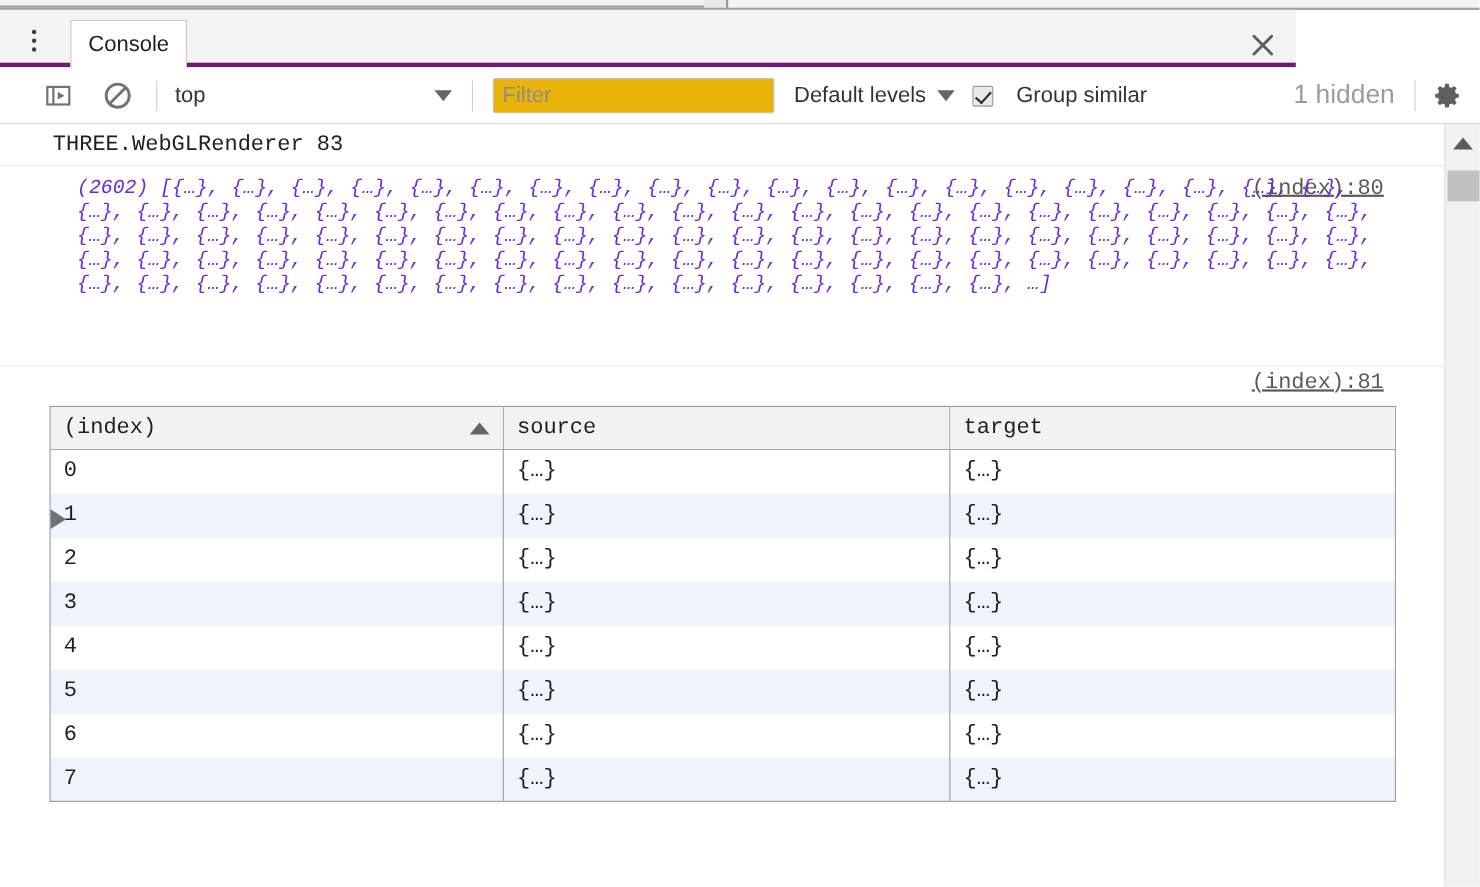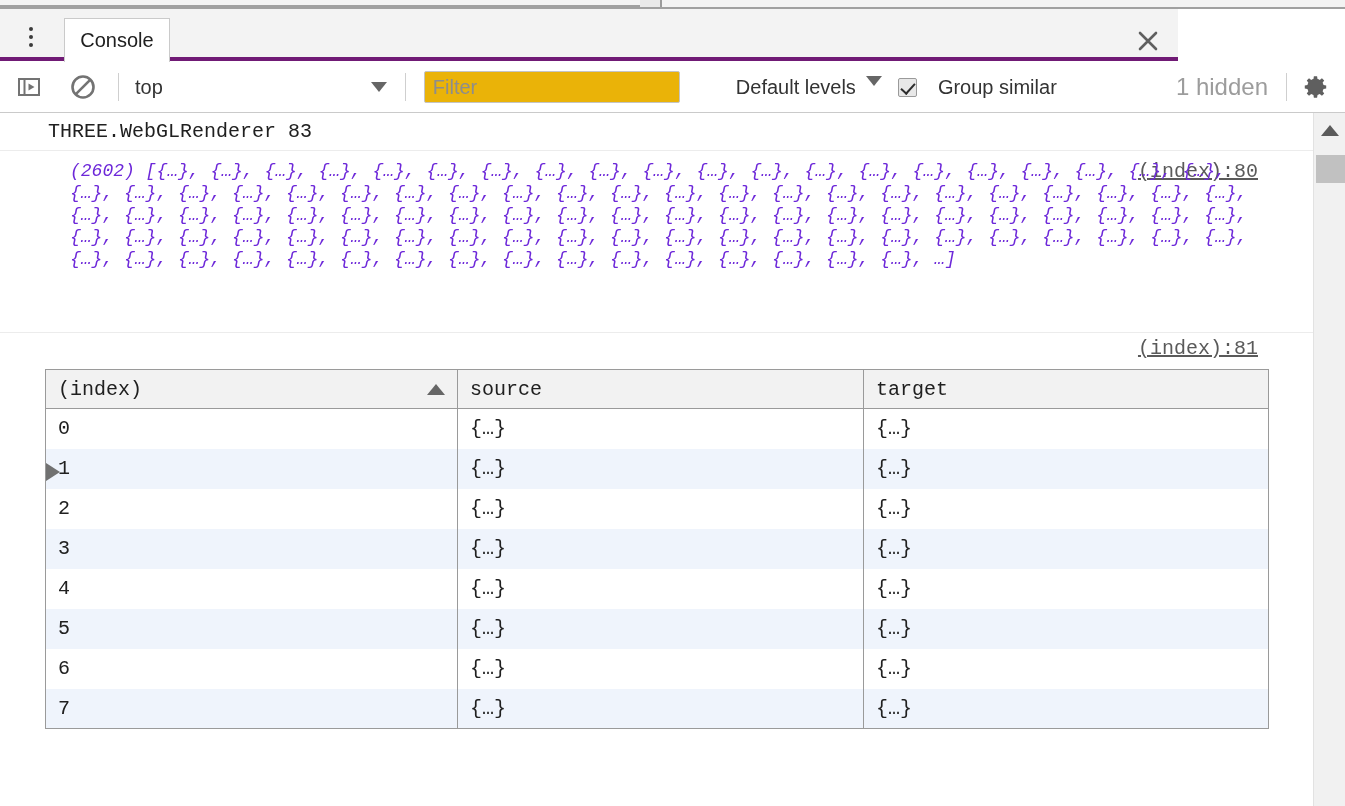--- a/index.html
+++ b/index.html
@@ -56,21 +56,21 @@
     position: absolute; right: 14px; top: 16px;
     width: 32px; height: 32px; cursor: pointer;
     display: flex; align-items: center; justify-content: center;
   }
 
   
   #console-toolbar {
     position: absolute; left: 0; top: 62px; width: 1345px; height: 51px;
     background: #ffffff;
     border-bottom: 1px solid #cacaca;
-    display: flex; align-items: center;
+    display: flex; align-items: center; padding-left: 24px;
   }
   .tb-icon-btn {
     width: 34px; height: 34px; display: flex; align-items: center;
     justify-content: center; cursor: pointer; flex: none;
   }
   .tb-sep {
     width: 1px; height: 28px; background: #cfcfcf; flex: none;
   }
   #context-selector {
     display: flex; align-items: center; cursor: pointer;
@@ -85,22 +85,22 @@
   }
   #filter-input {
     width: 256px; height: 32px;
     border: 1px solid #c4c4c4; border-radius: 2px;
     background: #eab308; font-size: 20px; color: #202020;
     font-family: "Liberation Sans", sans-serif;
     padding: 0 8px; outline: none; flex: none;
   }
   #filter-input::placeholder { color: #8d8d8d; }
   #levels-selector {
-    display: flex; gap: 10px;
-    cursor: pointer; flex: none; margin-left: 38px;
+    display: flex; align-items: center; gap: 10px;
+    cursor: pointer; flex: none;
   }
   #levels-label { font-size: 20px; color: #333; }
   #group-similar-wrap {
     display: flex; align-items: center; gap: 21px;
     cursor: pointer; flex: none;
   }
   #group-similar-checkbox {
     width: 19px; height: 19px; border: 1px solid #9a9a9a;
     border-radius: 2px; background: #e8e8e8; position: relative;
     flex: none;

